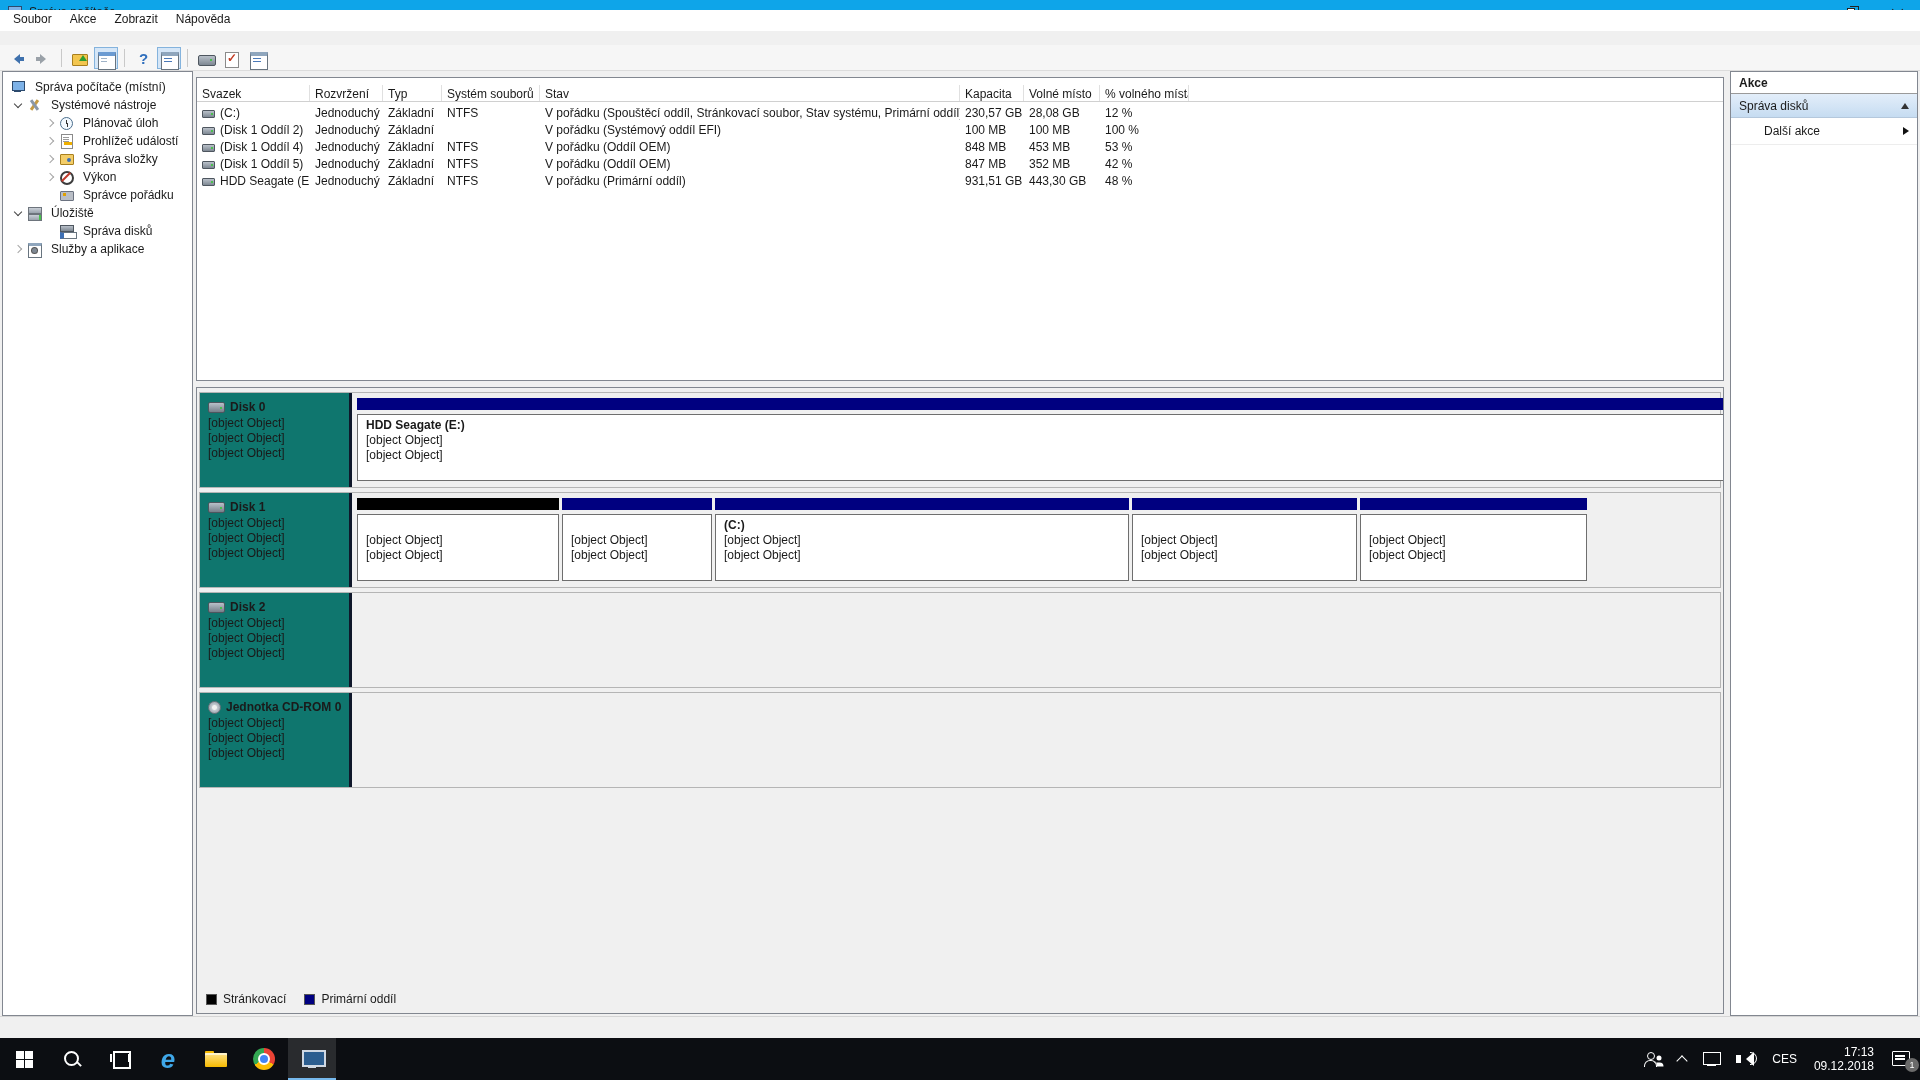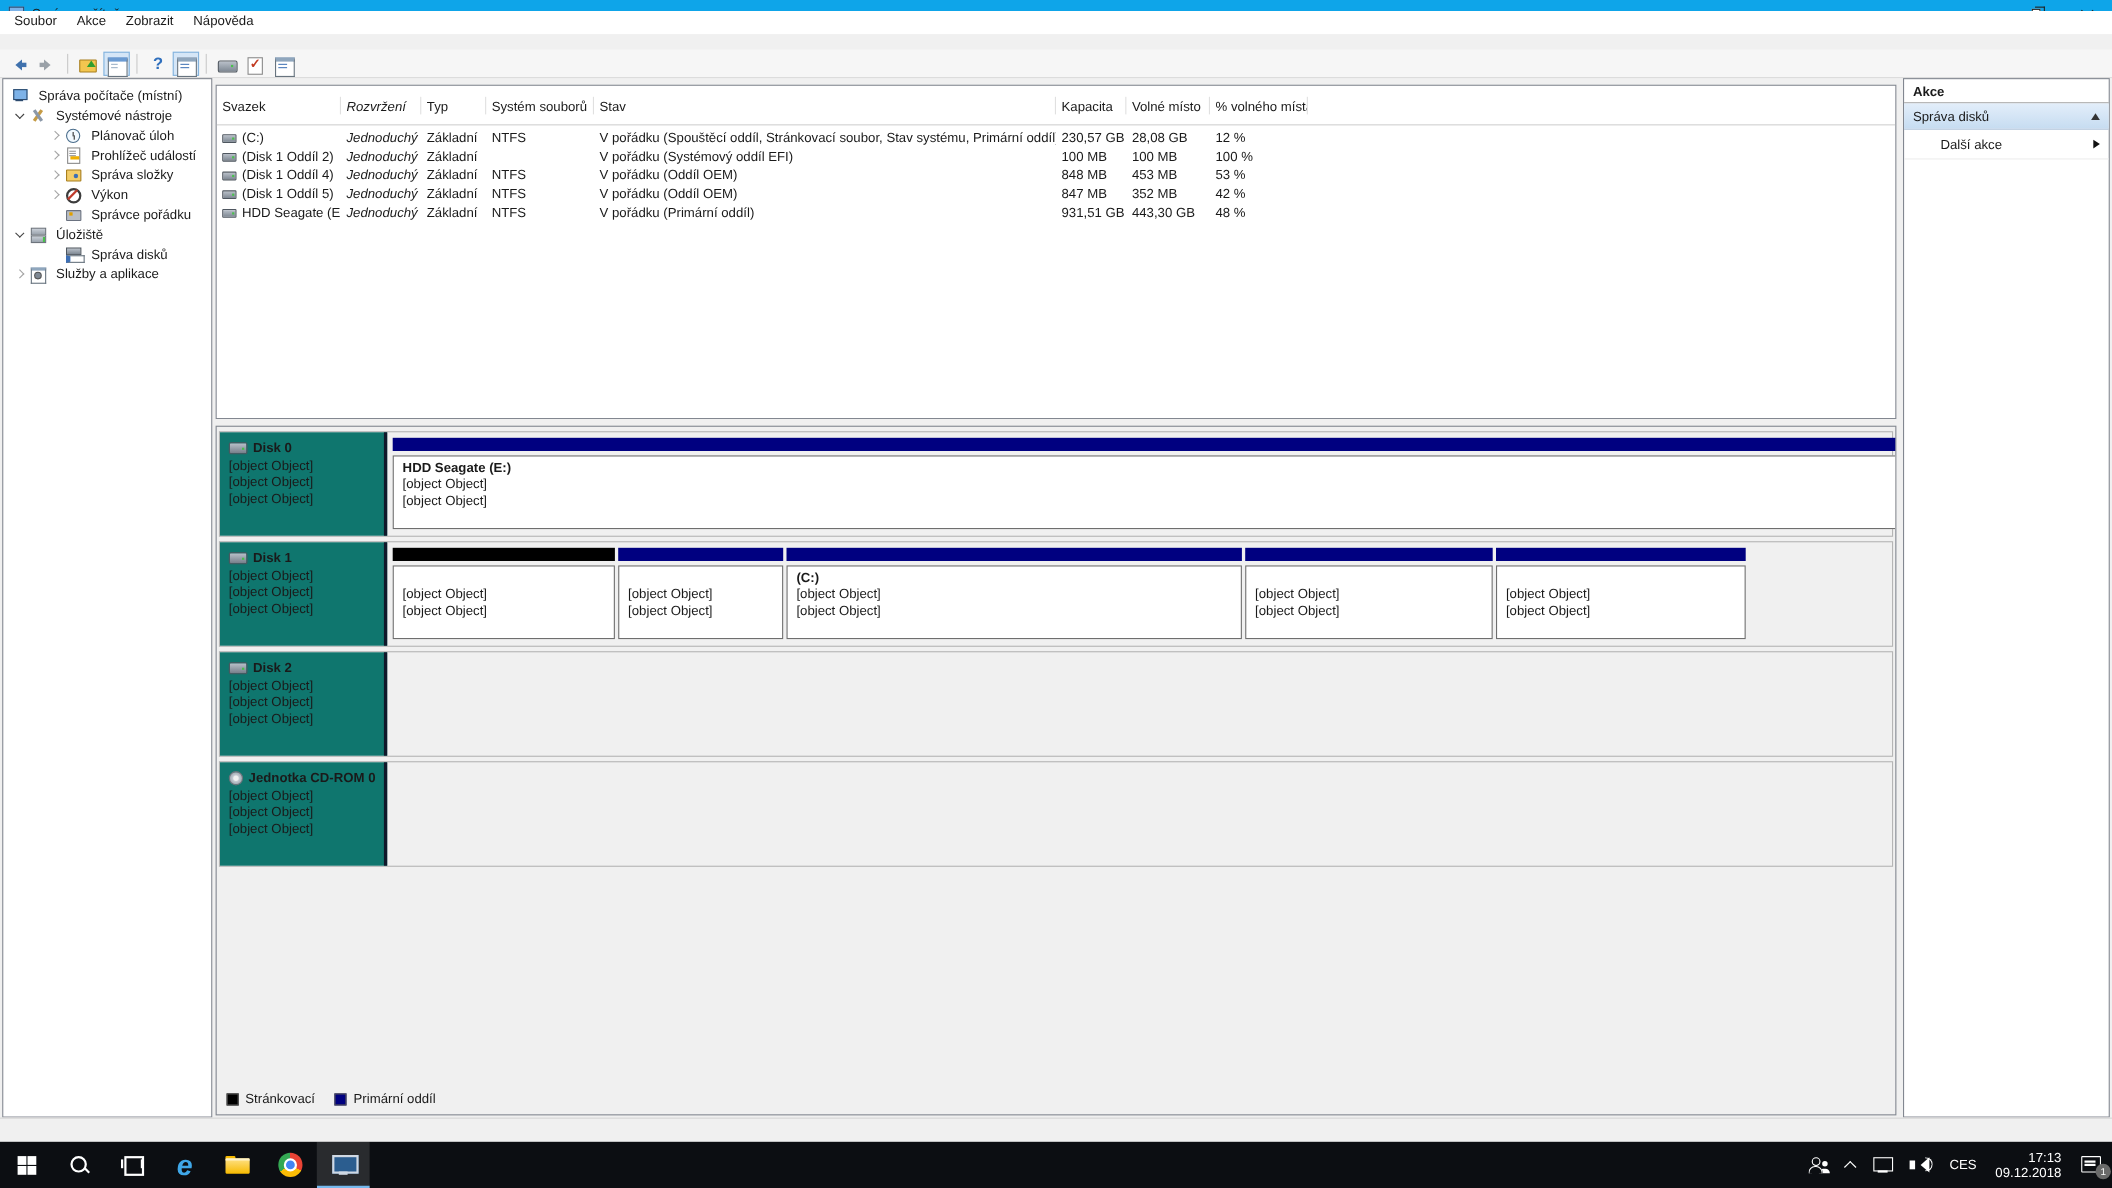--- a/index.html
+++ b/index.html
@@ -73,26 +73,26 @@
   .ic-storage::before{content:"";position:absolute;left:1px;top:1px;width:12px;height:5px;background:linear-gradient(#c9cfd7,#9aa3ad);border:1px solid #6d747c;}
   .ic-storage::after{content:"";position:absolute;left:1px;top:8px;width:12px;height:5px;background:linear-gradient(#c9cfd7,#9aa3ad);border:1px solid #6d747c;box-shadow:inset -2px 0 #49c04d;}
   .ic-diskmgmt::before{content:"";position:absolute;left:1px;top:1px;width:12px;height:5px;background:linear-gradient(#b9c0c9,#7e8893);border:1px solid #4e565f;}
   .ic-diskmgmt::after{content:"";position:absolute;left:1px;top:8px;width:12px;height:5px;background:#fff;border:1px solid #68747f;border-left:4px solid #3d6fb4;}
   .ic-services::before{content:"";position:absolute;left:1px;top:1px;width:12px;height:11px;background:#fff;border:1px solid #68747f;border-top:3px solid #8fa6bd;}
   .ic-services::after{content:"";position:absolute;left:5px;top:6px;width:5px;height:5px;background:#7e8893;border-radius:50%;box-shadow:0 0 0 1px #555;}
 
   
   .center-pane{position:absolute;left:196px;top:71px;width:1528px;height:945px;}
   .volume-pane{position:absolute;left:0;top:6px;width:1528px;height:304px;background:#fff;border:1px solid #828790;overflow:hidden;}
-  .vl-header{display:flex;height:36px;border-bottom:1px solid #d0d0d0;align-items:center;}
+  .vl-header{display:flex;height:24px;border-bottom:1px solid #d0d0d0;align-items:flex-end;}
   .vl-header .hc{padding:2px 0 0 5px;border-right:1px solid #e0e0e0;overflow:hidden;white-space:nowrap;}
   .vl-rows{padding-top:2px;}
   .vl-row{display:flex;height:17px;align-items:center;}
   .vl-row .cell{padding-left:5px;overflow:hidden;white-space:nowrap;flex:0 0 auto;}
-  .c1{width:113px;}.c2{width:73px;font-style:italic;}.c3{width:59px;}.c4{width:98px;}.c5{width:420px;}.c6{width:64px;}.c7{width:76px;}.c8{width:89px;}
+  .c1{width:113px;}.c2{width:73px;}.c3{width:59px;}.c4{width:98px;}.c5{width:420px;}.c6{width:64px;}.c7{width:76px;}.c8{width:89px;}
   .vol-ico{display:inline-block;width:13px;height:8px;background:linear-gradient(#b9c0c9,#7e8893);border:1px solid #4e565f;border-radius:1px;margin-right:5px;vertical-align:-1px;position:relative;}
   .vol-ico::after{content:"";position:absolute;right:1px;top:2px;width:2px;height:2px;background:#49c04d;}
 
   .splitter{position:absolute;left:0;top:310px;width:1528px;height:6px;background:#f0f0f0;}
 
   
   .graph-pane{position:absolute;left:0;top:316px;width:1528px;height:627px;background:#f0f0f0;border:1px solid #828790;overflow:hidden;}
   .disk-row{position:relative;height:96px;margin:4px 2px 0 2px;border:1px solid #b5b5b5;background:#f0f0f0;}
   .disk-label{position:absolute;left:0;top:0;bottom:0;width:152px;border-right:3px solid #0f172a;padding:7px 6px 0 8px;background:#0f766e;}
   .disk-title{display:flex;align-items:center;font-weight:bold;margin-bottom:2px;white-space:nowrap;}

